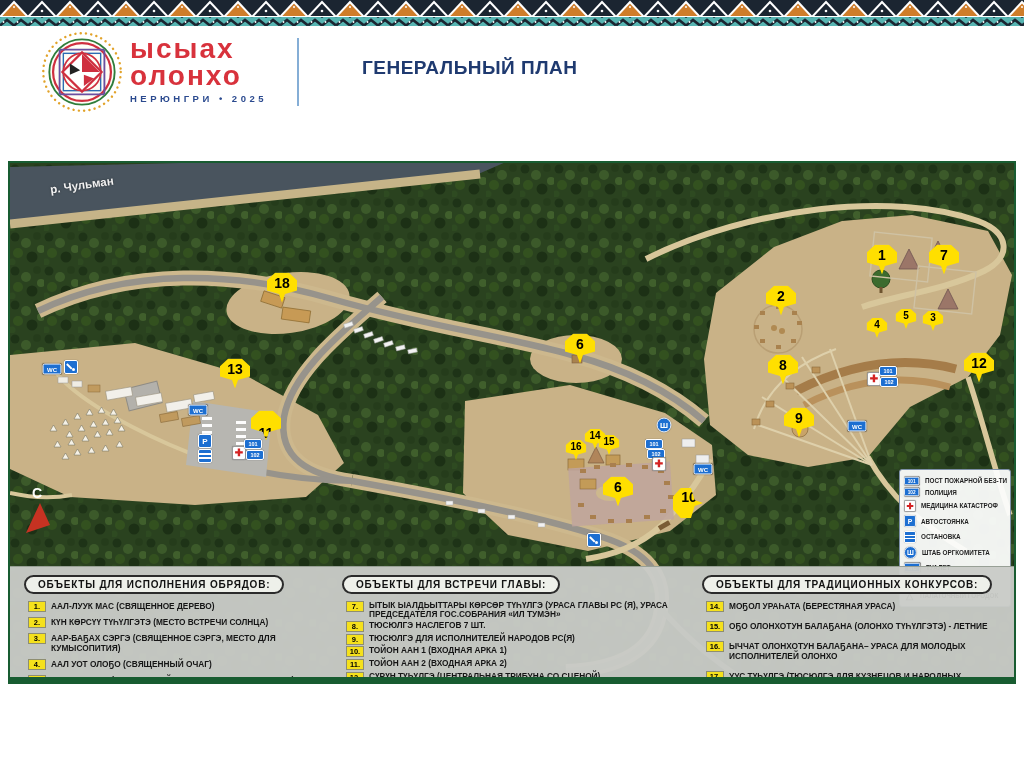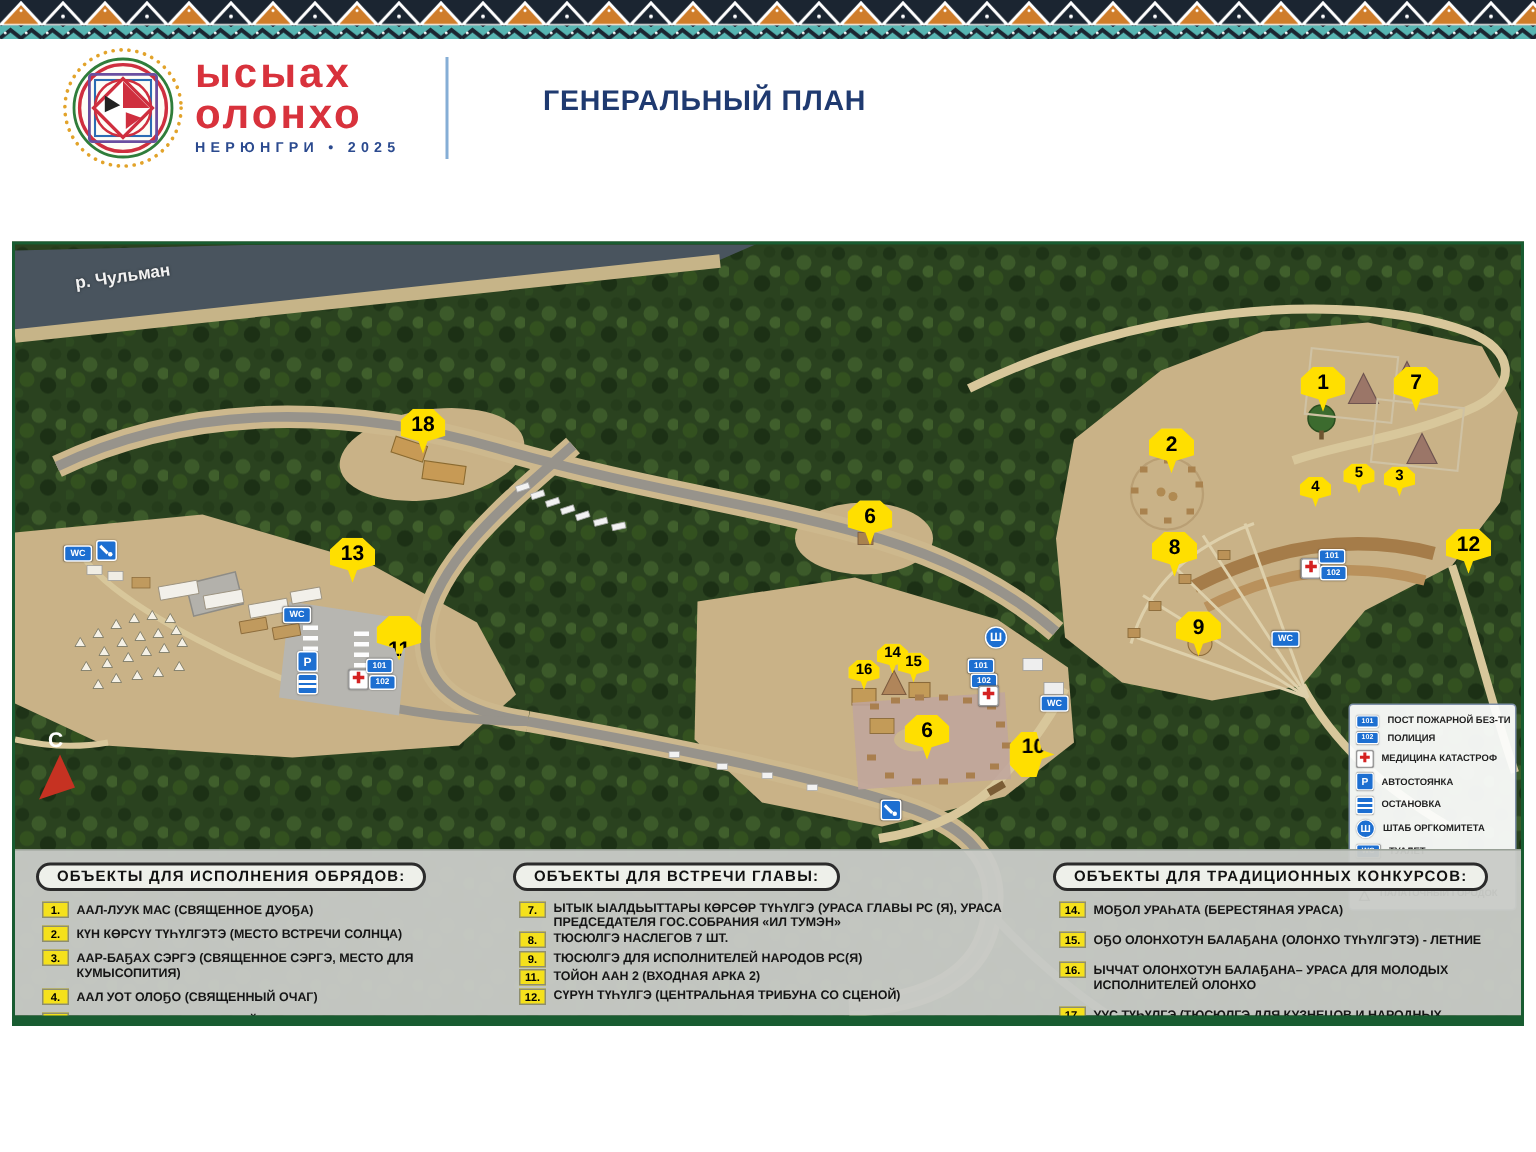--- a/index.html
+++ b/index.html
@@ -445,21 +445,21 @@
         <div class="ml-row">
           <div class="sign tent inline"></div>
           <span class="lbl">ПАЛАТОЧНЫЙ ГОРОДОК</span>
         </div>
       </div>
 
     <div class="legend-band" id="legend-band">
         <div class="lbox box-0" style="left: 14px; width: 304px;"><div class="cap">ОБЪЕКТЫ ДЛЯ ИСПОЛНЕНИЯ ОБРЯДОВ:</div><ul>
             <li>
               <span class="numchip">1.</span>
-              <span>ААЛ-ЛУУК МАС (СВЯЩЕННОЕ ДУОҔА)</span>
+              <span>ААЛ-ЛУУК МАС (СВЯЩЕННОЕ ДЕРЕВО)</span>
             </li>
             <li>
               <span class="numchip">2.</span>
               <span>КҮН КӨРСҮҮ ТҮҺҮЛГЭТЭ (МЕСТО ВСТРЕЧИ СОЛНЦА)</span>
             </li>
             <li>
               <span class="numchip">3.</span>
               <span>ААР-БАҔАХ СЭРГЭ (СВЯЩЕННОЕ СЭРГЭ, МЕСТО ДЛЯ КУМЫСОПИТИЯ)</span>
             </li>
             <li>
@@ -476,20 +476,24 @@
               <span class="numchip">7.</span>
               <span>ЫТЫК ЫАЛДЬЫТТАРЫ КӨРСӨР ТҮҺҮЛГЭ (УРАСА ГЛАВЫ РС (Я), УРАСА ПРЕДСЕДАТЕЛЯ ГОС.СОБРАНИЯ «ИЛ ТУМЭН»</span>
             </li>
             <li>
               <span class="numchip">8.</span>
               <span>ТЮСЮЛГЭ НАСЛЕГОВ 7 ШТ.</span>
             </li>
             <li>
               <span class="numchip">9.</span>
               <span>ТЮСЮЛГЭ ДЛЯ ИСПОЛНИТЕЛЕЙ НАРОДОВ РС(Я)</span>
+            </li>
+            <li>
+              <span class="numchip">10.</span>
+              <span>ТОЙОН ААН 1 (ВХОДНАЯ АРКА 1)</span>
             </li>
             <li>
               <span class="numchip">11.</span>
               <span>ТОЙОН ААН 2 (ВХОДНАЯ АРКА 2)</span>
             </li>
             <li>
               <span class="numchip">12.</span>
               <span>СҮРҮН ТҮҺҮЛГЭ (ЦЕНТРАЛЬНАЯ ТРИБУНА СО СЦЕНОЙ)</span>
             </li>
           </ul></div>

